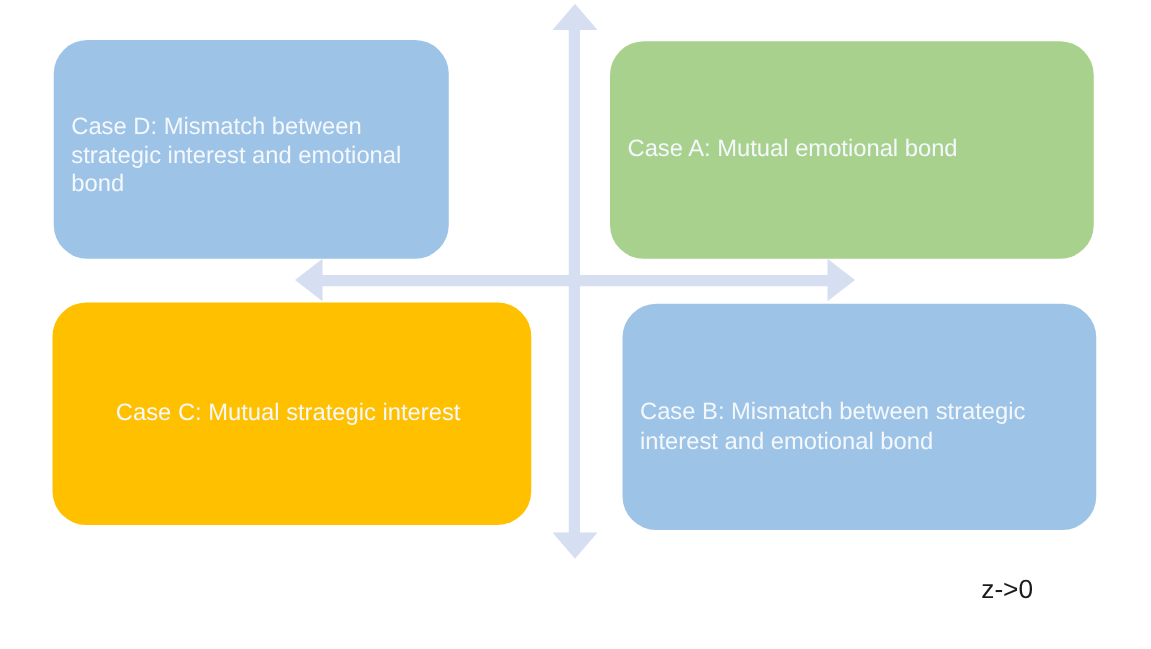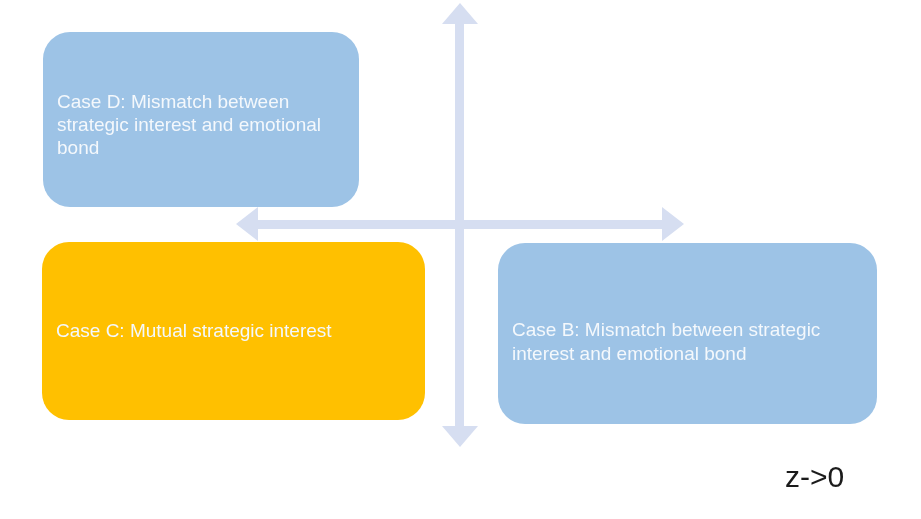--- a/index.html
+++ b/index.html
@@ -31,21 +31,21 @@
     box-sizing:border-box;
     color:var(--quadrant-text);
     font-size:19px;
     line-height:1.22;
   }
   .quadrant .label{
     display:block;
   }
   .q-case-d{left:43px;top:32px;width:316px;height:175px;padding:20px 34px 10px 14px;}
   .q-case-a{left:488px;top:33px;width:387px;height:174px;padding:10px 20px 10px 14px;}
-  .q-case-c{left:42px;top:242px;width:383px;height:178px;padding:10px 20px 10px 14px;}
+  .q-case-c{left:42px;top:242px;width:383px;height:178px;padding:10px 20px 10px 14px;justify-content:center;}
   .q-case-b{left:498px;top:243px;width:379px;height:181px;padding:26px 30px 10px 14px;}
 
   
   .shaft{position:absolute;background:var(--axis-arrow);}
   .v-shaft{left:455px;top:20px;width:9px;height:410px;}
   .h-shaft{left:256px;top:220px;width:408px;height:9px;}
   .tri{position:absolute;width:0;height:0;}
   .tri-up{
     left:442px;top:3px;
     border-left:18px solid transparent;
@@ -66,21 +66,21 @@
   }
   .tri-right{
     left:662px;top:207px;
     border-top:17px solid transparent;
     border-bottom:17px solid transparent;
     border-left:22px solid var(--axis-arrow);
   }
   .annotation{
     position:absolute;
     left:785px;top:460px;
-    font-size:30px;
+    font-size:21px;
     color:var(--annotation-text);
     white-space:nowrap;
   }
 </style>
 </head>
 <body>
 
 <div class="canvas">
 
   <div>
@@ -92,20 +92,23 @@
   <div>
     <div class="tri tri-left"></div>
     <div class="shaft h-shaft"></div>
     <div class="tri tri-right"></div>
   </div>
 
   <div class="quadrant q-case-d" style="background: rgb(157, 195, 230);">
     <span class="label">Case D: Mismatch between strategic interest and emotional bond</span>
   </div>
 
+  <div class="quadrant q-case-a" style="background: rgb(169, 209, 142);">
+    <span class="label">Case A: Mutual emotional bond</span>
+  </div>
 
   <div class="quadrant q-case-c" style="background: rgb(255, 192, 0);">
     <span class="label">Case C: Mutual strategic interest</span>
   </div>
 
   <div class="quadrant q-case-b" style="background: rgb(157, 195, 230);">
     <span class="label">Case B: Mismatch between strategic interest and emotional bond</span>
   </div>
 
   <div class="annotation">z-&gt;0</div>

